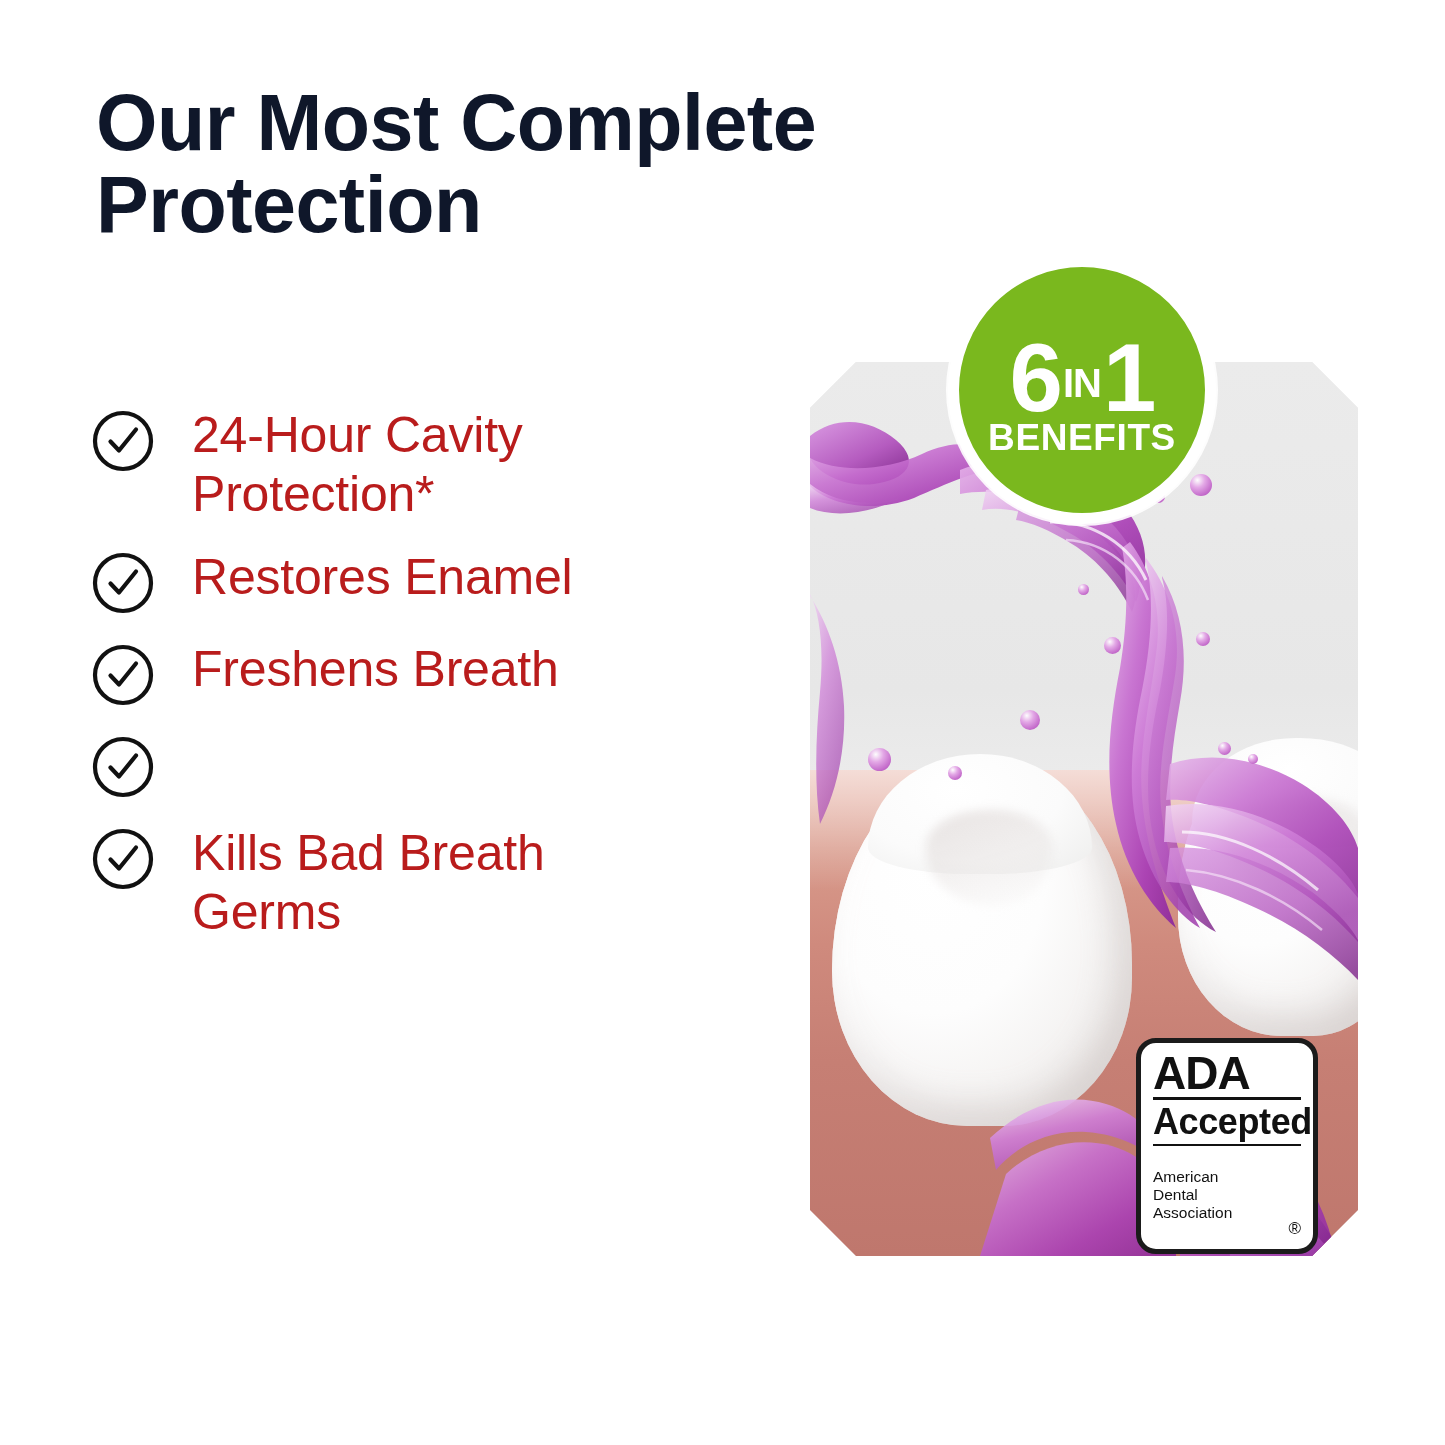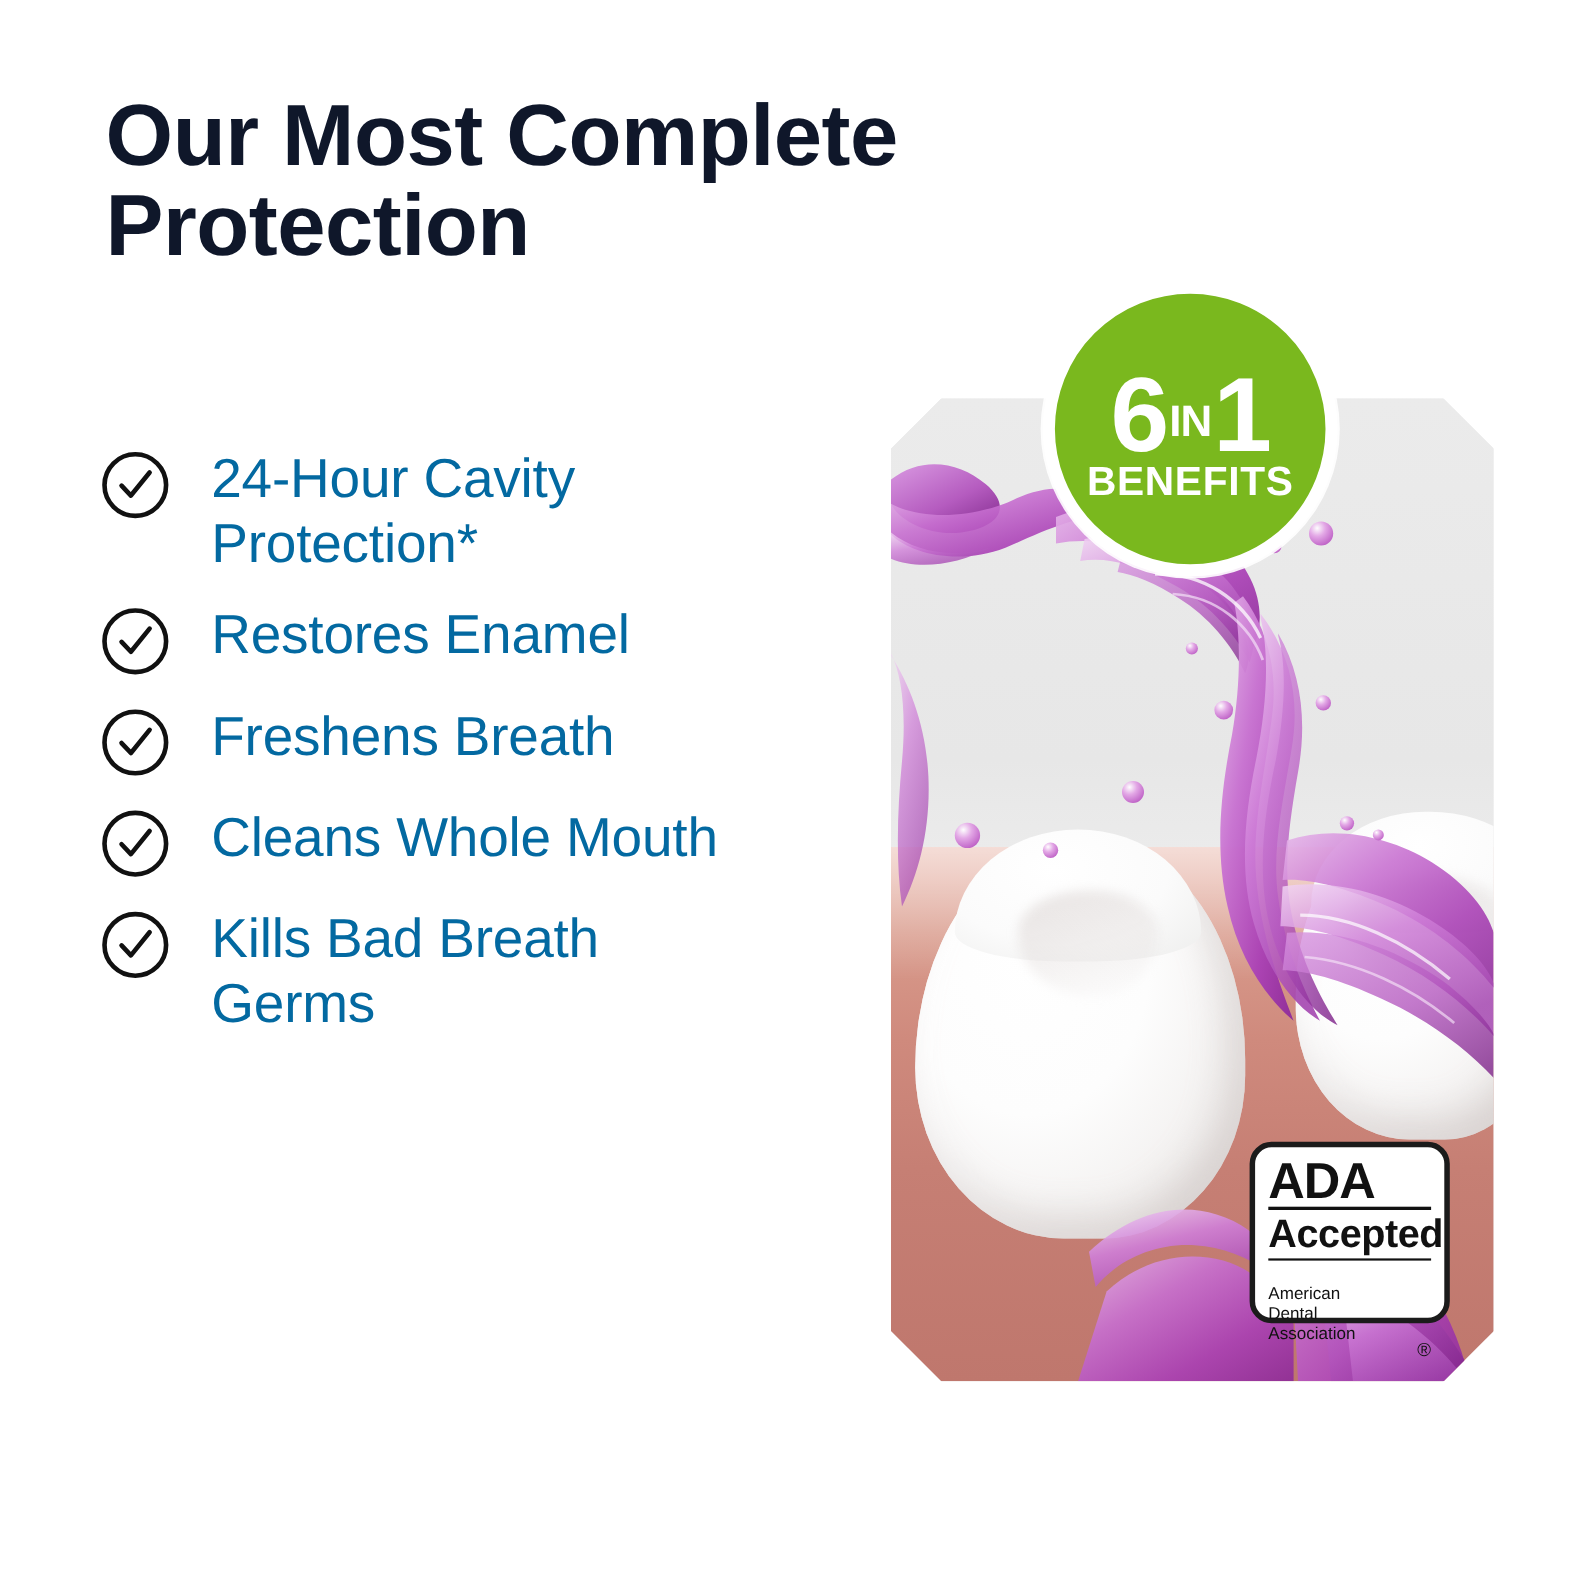--- a/index.html
+++ b/index.html
@@ -57,21 +57,21 @@
     justify-content: center;
     margin-top: 4px;
   }
 
   .check-wrap svg { display: block; }
 
   .benefit-text {
     margin-left: 36px;
     font-size: 50px;
     line-height: 1.18;
-    color: #0369a1;
+    color: #b91c1c;
     font-weight: 400;
     letter-spacing: -0.2px;
     padding-top: 2px;
     white-space: pre-line;
   }
 
   
   #footnote {
     position: absolute;
     left: 96px;
@@ -231,21 +231,21 @@
     letter-spacing: 0.6px;
     margin-top: -4px;
   }
 
   
   #ada-seal {
     position: absolute;
     left: 1136px;
     top: 1038px;
     width: 182px;
-    height: 165px;
+    height: 216px;
     background: #ffffff;
     border: 5px solid #1b1b1b;
     border-radius: 20px;
     padding: 9px 12px 8px 12px;
     display: flex;
     flex-direction: column;
     color: #111111;
   }
   #ada-title {
     font-size: 46px;
@@ -319,21 +319,20 @@
       <span class="benefit-text">Freshens Breath</span>
     </div>
 
     <div class="benefit-row">
       <span class="check-wrap">
         <svg width="62" height="62" viewBox="0 0 62 62">
           <circle cx="31" cy="31" r="28" fill="none" stroke="#111111" stroke-width="4.2"></circle>
           <path d="M18.5 31.5 L27 40.5 L44 19.5" fill="none" stroke="#111111" stroke-width="4.2" stroke-linecap="round" stroke-linejoin="round"></path>
         </svg>
       </span>
-      <span class="benefit-text">Cleans Whole Mouth</span>
     </div>
 
     <div class="benefit-row">
       <span class="check-wrap">
         <svg width="62" height="62" viewBox="0 0 62 62">
           <circle cx="31" cy="31" r="28" fill="none" stroke="#111111" stroke-width="4.2"></circle>
           <path d="M18.5 31.5 L27 40.5 L44 19.5" fill="none" stroke="#111111" stroke-width="4.2" stroke-linecap="round" stroke-linejoin="round"></path>
         </svg>
       </span>
       <span class="benefit-text">Kills Bad Breath

